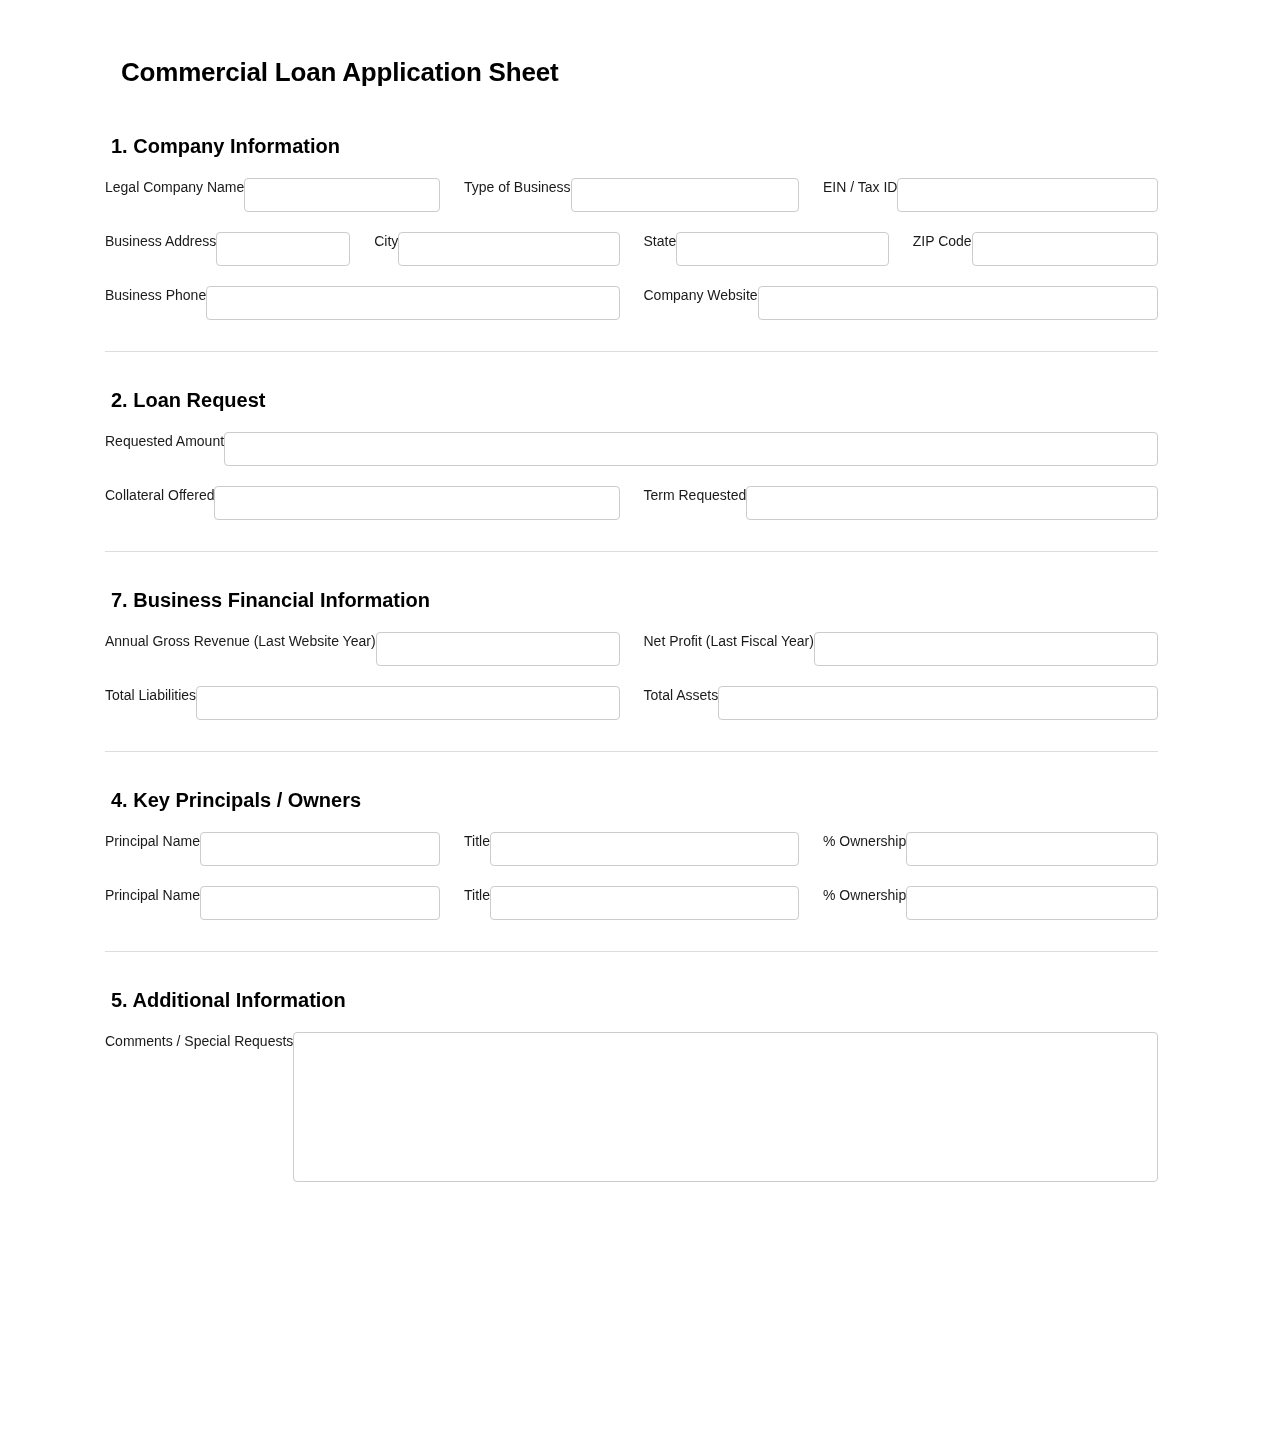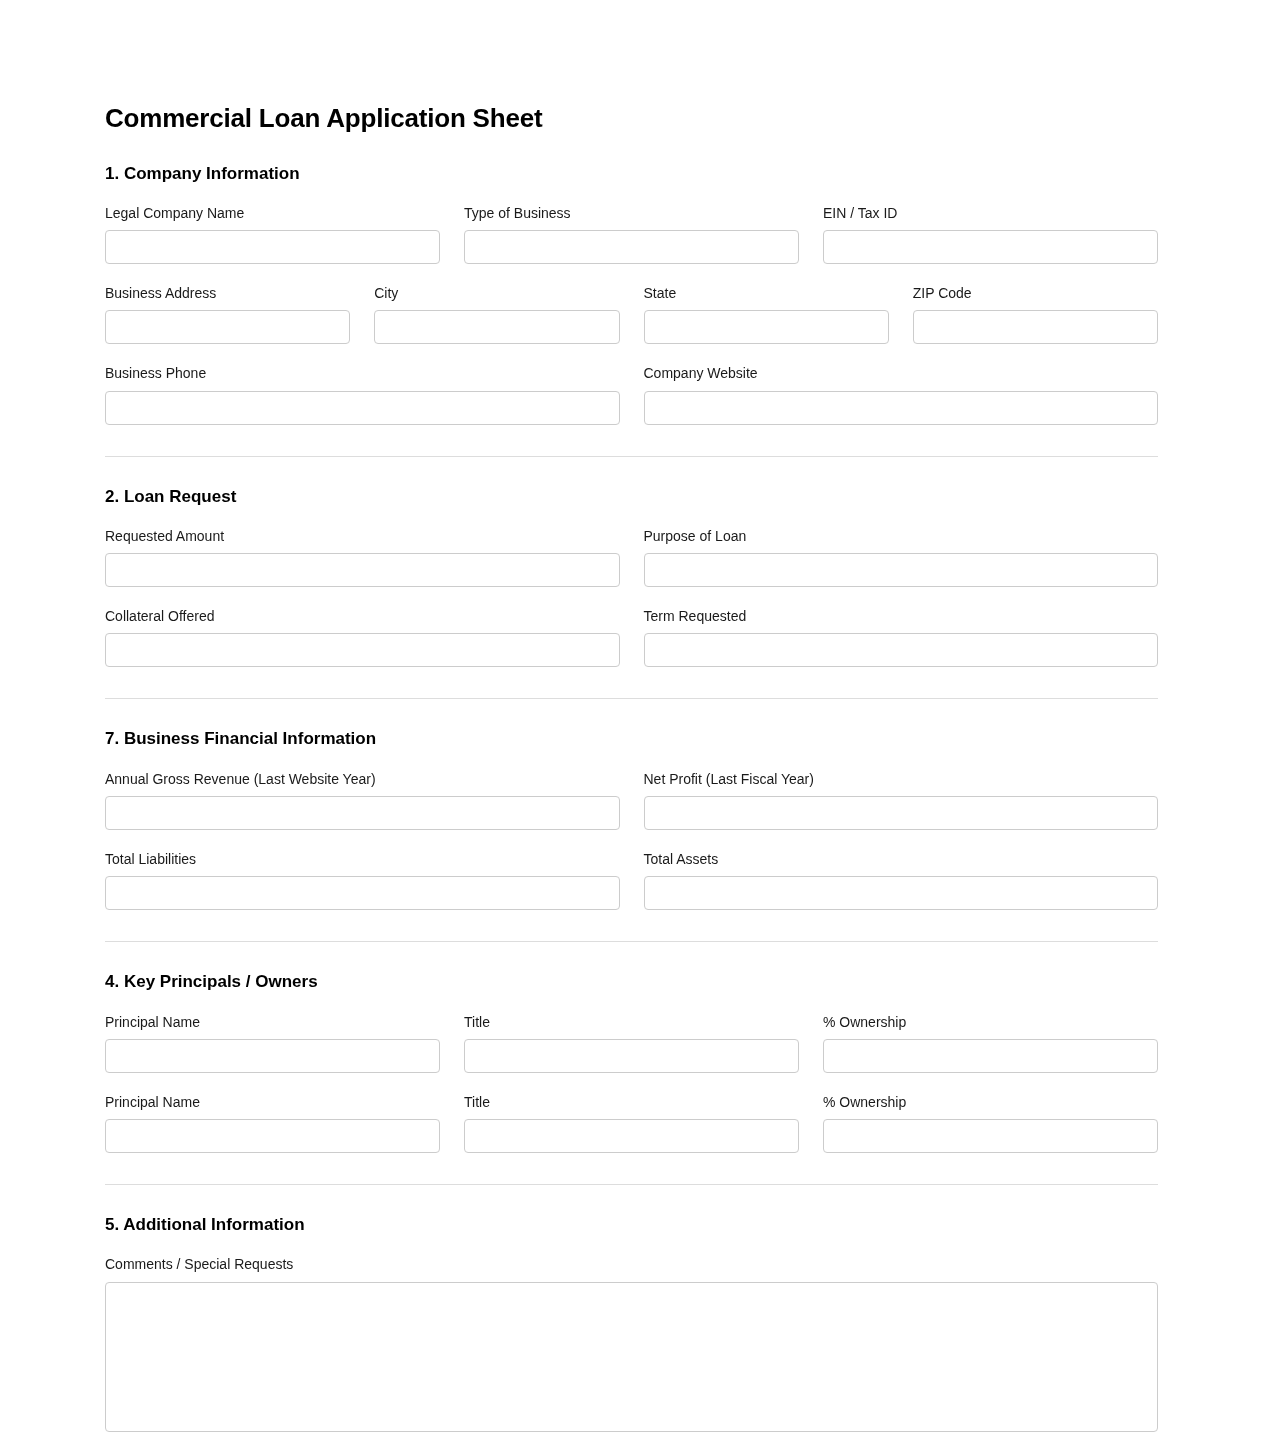--- a/index.html
+++ b/index.html
@@ -25,51 +25,51 @@
     position: absolute;
     left: 105px;
     top: 0;
     width: 1053px;
   }
   .doc-title {
     font-size: 26px;
     font-weight: bold;
     color: #000000;
     letter-spacing: -0.2px;
-    margin: 0;
-    padding-top: 103px;
+    margin: 16px;
+    padding-top: 41px;
     line-height: 1.18;
   }
   .section {
     margin-top: 0;
   }
   .section-divider {
     border: 0;
     border-top: 1px solid #dddddd;
     margin: 31px 0 0 0;
     height: 0;
   }
   .section-heading {
-    font-size: 17px;
+    font-size: 20px;
     font-weight: bold;
     color: #000000;
-    margin: 0;
+    margin: 6px;
     padding-top: 30px;
     padding-bottom: 0;
     line-height: 1.2;
   }
   .row {
     display: flex;
     gap: 24px;
     margin-top: 20px;
     align-items: flex-start;
   }
   .field {
     display: flex;
-    flex-direction: column;
+    flex-direction: row;
     min-width: 0;
   }
   .field.c1 { flex: 1 1 0; }
   .field-label {
     font-size: 14px;
     font-weight: normal;
     color: #1a1a1a;
     line-height: 1.3;
     margin-bottom: 8px;
     white-space: nowrap;
@@ -166,24 +166,20 @@
     <hr class="section-divider">
 
     <div class="section">
       <h2 class="section-heading">2. Loan Request</h2>
 
       <div class="row">
         <div class="field c1">
           <label class="field-label">Requested Amount</label>
           <input class="field-input" type="text" placeholder="" style="">
         </div>
-        <div class="field c1">
-          <label class="field-label">Purpose of Loan</label>
-          <input class="field-input" type="text" placeholder="" style="">
-        </div>
       </div>
 
       <div class="row">
         <div class="field c1">
           <label class="field-label">Collateral Offered</label>
           <input class="field-input" type="text" placeholder="" style="">
         </div>
         <div class="field c1">
           <label class="field-label">Term Requested</label>
           <input class="field-input" type="text" placeholder="" style="">

